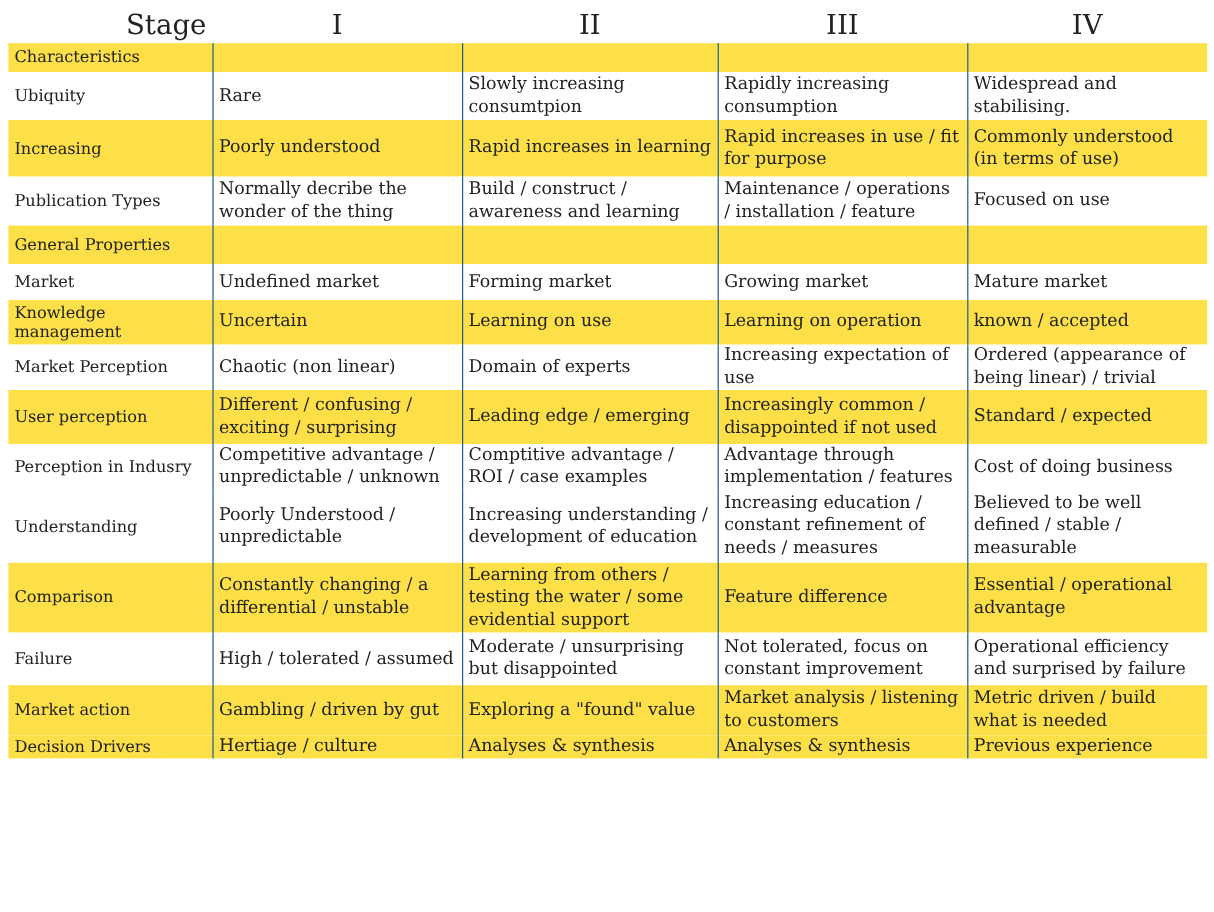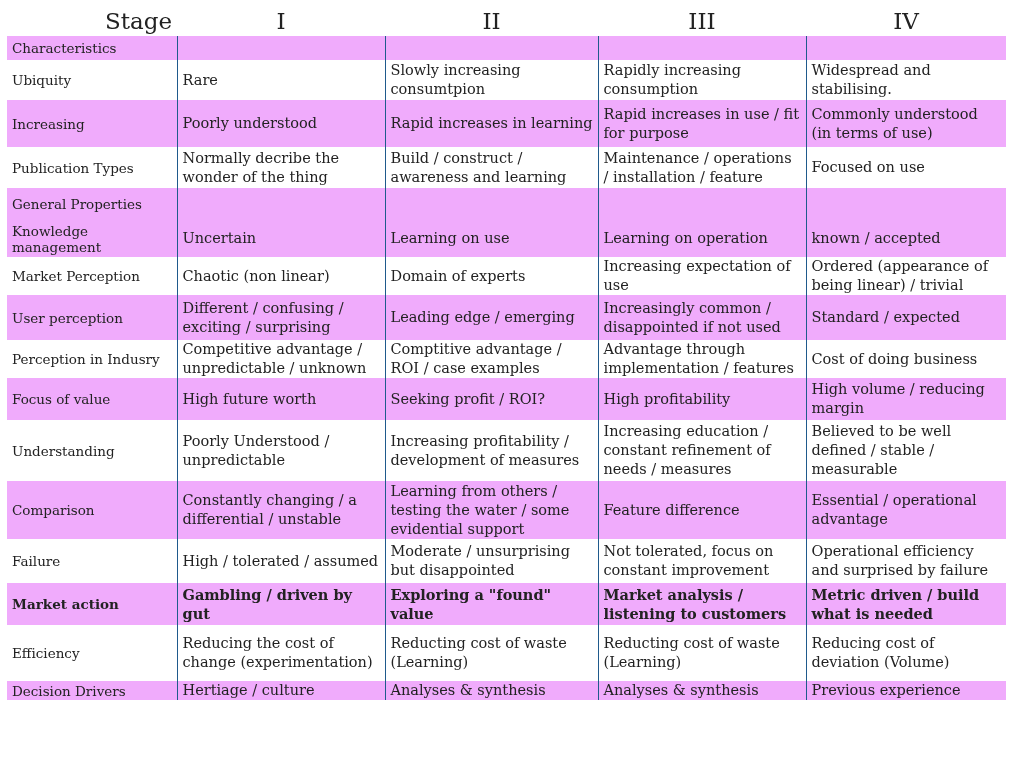--- a/index.html
+++ b/index.html
@@ -9,21 +9,21 @@
   #tbl col.c0 { width:170px; }
   #tbl col.c1 { width:208px; }
   #tbl col.c2 { width:213px; }
   #tbl col.c3 { width:208px; }
   #tbl col.c4 { width:200px; }
   #tbl th { font-weight:normal; font-size:23px; height:36px; padding:0; text-align:center; vertical-align:bottom; padding-bottom:2px; box-sizing:border-box; }
   #tbl th.stage { text-align:right; padding-right:5px; }
   #tbl td { font-size:14.5px; line-height:19px; padding:0 5px; vertical-align:middle; box-sizing:border-box; }
   #tbl td.lbl { text-align:left; font-size:13.5px; line-height:16px; padding-right:5px; }
   #tbl td + td { border-left:1.5px solid #1f5a8c; }
-  #tbl tr.shade td { background:#f0abfc;margin-top:48px; }
+  #tbl tr.shade td { background:#fde047;margin-top:48px; }
   #tbl tr.section td { font-size:13.5px; }
   #tbl tr.section td.lbl { text-align:left; padding-left:5px; }
 </style>
 </head>
 <body>
 
 <table id="tbl">
   <colgroup>
       <col class="c0">
       <col class="c1">
@@ -69,20 +69,27 @@
         <td>Maintenance / operations / installation / feature</td>
         <td>Focused on use</td>
       </tr>
       <tr class="section shade" style="height: 32px;">
         <td class="lbl">General Properties</td>
         <td></td>
         <td></td>
         <td></td>
         <td></td>
       </tr>
+      <tr class="" style="height: 30px;">
+        <td class="lbl">Market</td>
+        <td>Undefined market</td>
+        <td>Forming market</td>
+        <td>Growing market</td>
+        <td>Mature market</td>
+      </tr>
       <tr class="shade" style="height: 37px;">
         <td class="lbl">Knowledge management</td>
         <td>Uncertain</td>
         <td>Learning on use</td>
         <td>Learning on operation</td>
         <td>known / accepted</td>
       </tr>
       <tr class="" style="height: 38px;">
         <td class="lbl">Market Perception</td>
         <td>Chaotic (non linear)</td>
@@ -97,61 +104,47 @@
         <td>Increasingly common / disappointed if not used</td>
         <td>Standard / expected</td>
       </tr>
       <tr class="" style="height: 33px;">
         <td class="lbl">Perception in Indusry</td>
         <td>Competitive advantage / unpredictable / unknown</td>
         <td>Comptitive advantage / ROI / case examples</td>
         <td>Advantage through implementation / features</td>
         <td>Cost of doing business</td>
       </tr>
-      <tr class="shade" style="height: 42px;">
-        <td class="lbl">Focus of value</td>
-        <td>High future worth</td>
-        <td>Seeking profit / ROI?</td>
-        <td>High profitability</td>
-        <td>High volume / reducing margin</td>
-      </tr>
       <tr class="" style="height: 61px;">
         <td class="lbl">Understanding</td>
         <td>Poorly Understood / unpredictable</td>
-        <td>Increasing profitability / development of measures</td>
+        <td>Increasing understanding / development of education</td>
         <td>Increasing education / constant refinement of needs / measures</td>
         <td>Believed to be well defined / stable / measurable</td>
       </tr>
       <tr class="shade" style="height: 58px;">
         <td class="lbl">Comparison</td>
         <td>Constantly changing / a differential / unstable</td>
         <td>Learning from others / testing the water / some evidential support</td>
         <td>Feature difference</td>
         <td>Essential / operational advantage</td>
       </tr>
       <tr class="" style="height: 44px;">
         <td class="lbl">Failure</td>
         <td>High / tolerated / assumed</td>
         <td>Moderate / unsurprising but disappointed</td>
         <td>Not tolerated, focus on constant improvement</td>
         <td>Operational efficiency and surprised by failure</td>
       </tr>
-      <tr class="shade" style="height: 42px; font-weight: bold;">
+      <tr class="shade" style="height: 42px;">
         <td class="lbl">Market action</td>
         <td>Gambling / driven by gut</td>
         <td>Exploring a "found" value</td>
         <td>Market analysis / listening to customers</td>
         <td>Metric driven / build what is needed</td>
-      </tr>
-      <tr class="" style="height: 56px;">
-        <td class="lbl">Efficiency</td>
-        <td>Reducing the cost of change (experimentation)</td>
-        <td>Reducting cost of waste (Learning)</td>
-        <td>Reducting cost of waste (Learning)</td>
-        <td>Reducing cost of deviation (Volume)</td>
       </tr>
       <tr class="shade" style="height: 16px;">
         <td class="lbl">Decision Drivers</td>
         <td>Hertiage / culture</td>
         <td>Analyses &amp; synthesis</td>
         <td>Analyses &amp; synthesis</td>
         <td>Previous experience</td>
       </tr>
     </tbody>
 </table>

